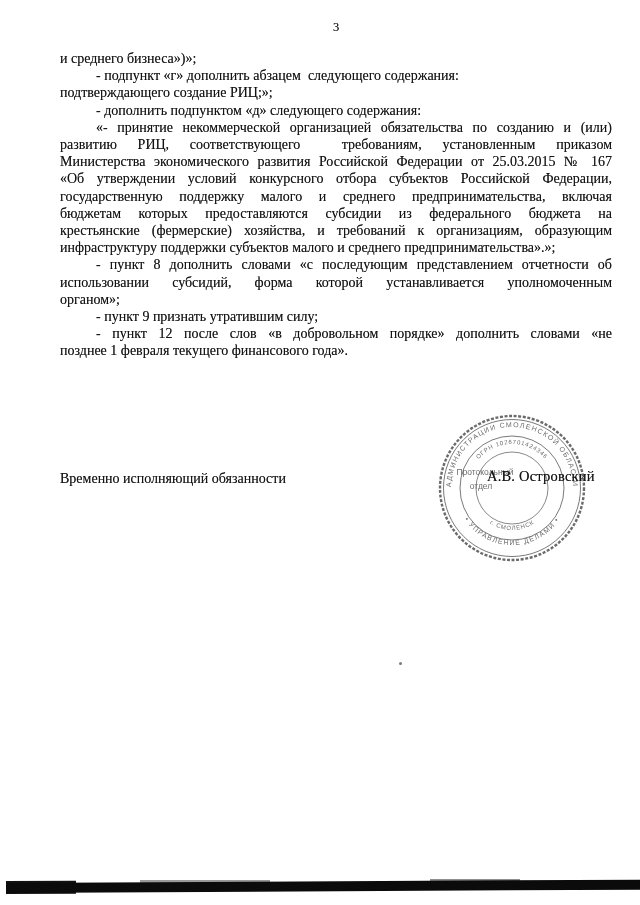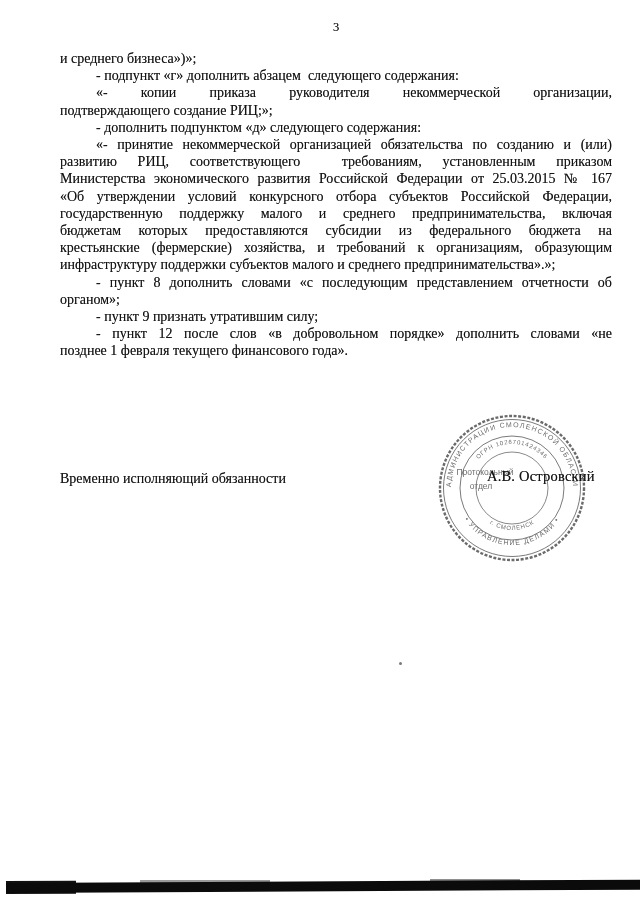--- a/index.html
+++ b/index.html
@@ -57,32 +57,32 @@
 </head>
 <body>
 
 <div class="page">
 
   <div class="page-number">3</div>
 
   <div class="doc-body">
       <div class="line">и среднего бизнеса»)»;</div>
       <div class="line i">- подпункт «г» дополнить абзацем&nbsp; следующего содержания:</div>
-      <div class="line j i">«- копии приказа руководителя некоммерческой организации,</div>
       <div class="line">подтверждающего создание РИЦ;»;</div>
       <div class="line i">- дополнить подпунктом «д» следующего содержания:</div>
       <div class="line j i">«- принятие некоммерческой организацией обязательства по созданию и (или)</div>
       <div class="line j">развитию РИЦ, соответствующего&nbsp; требованиям, установленным приказом</div>
       <div class="line j">Министерства экономического развития Российской Федерации от 25.03.2015 № 167</div>
       <div class="line j">«Об утверждении условий конкурсного отбора субъектов Российской Федерации,</div>
       <div class="line j">государственную поддержку малого и среднего предпринимательства, включая</div>
       <div class="line j">бюджетам которых предоставляются субсидии из федерального бюджета на</div>
       <div class="line j">крестьянские (фермерские) хозяйства, и требований к организациям, образующим</div>
       <div class="line">инфраструктуру поддержки субъектов малого и среднего предпринимательства».»;</div>
       <div class="line j i">- пункт 8 дополнить словами «с последующим представлением отчетности об</div>
+      <div class="line j">использовании субсидий, форма которой устанавливается уполномоченным</div>
       <div class="line">органом»;</div>
       <div class="line i">- пункт 9 признать утратившим силу;</div>
       <div class="line j i">- пункт 12 после слов «в добровольном порядке» дополнить словами «не</div>
       <div class="line">позднее 1 февраля текущего финансового года».</div>
     </div>
 
   <div class="signature-block">
     <div>Временно исполняющий обязанности</div>
   </div>
 

